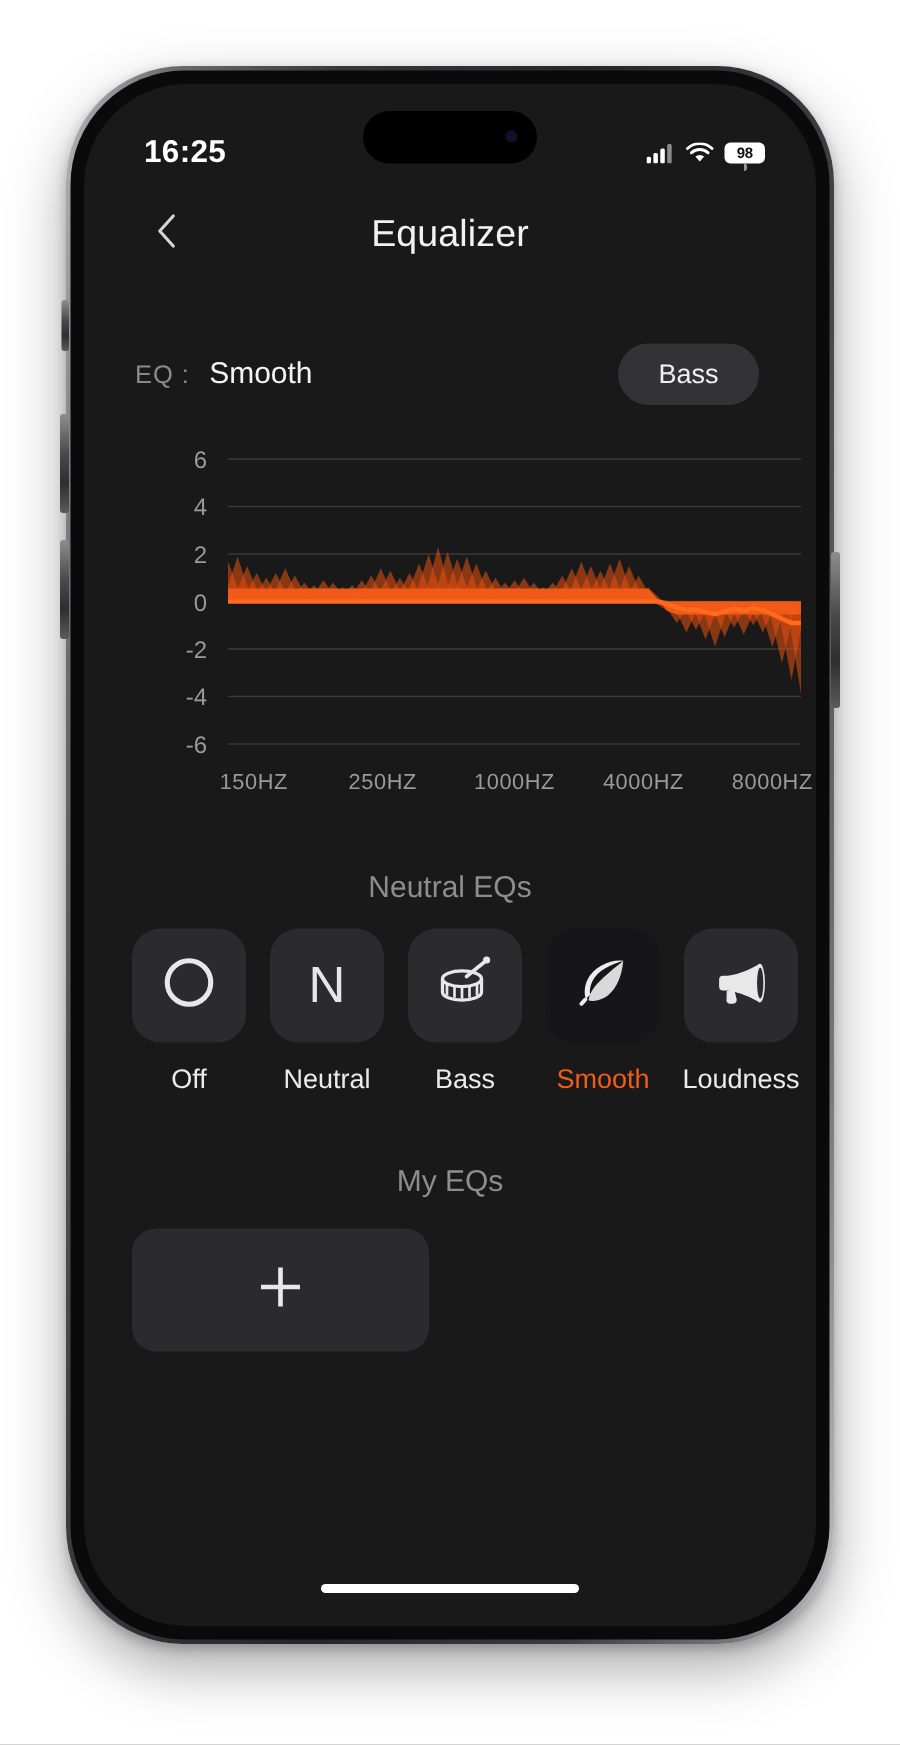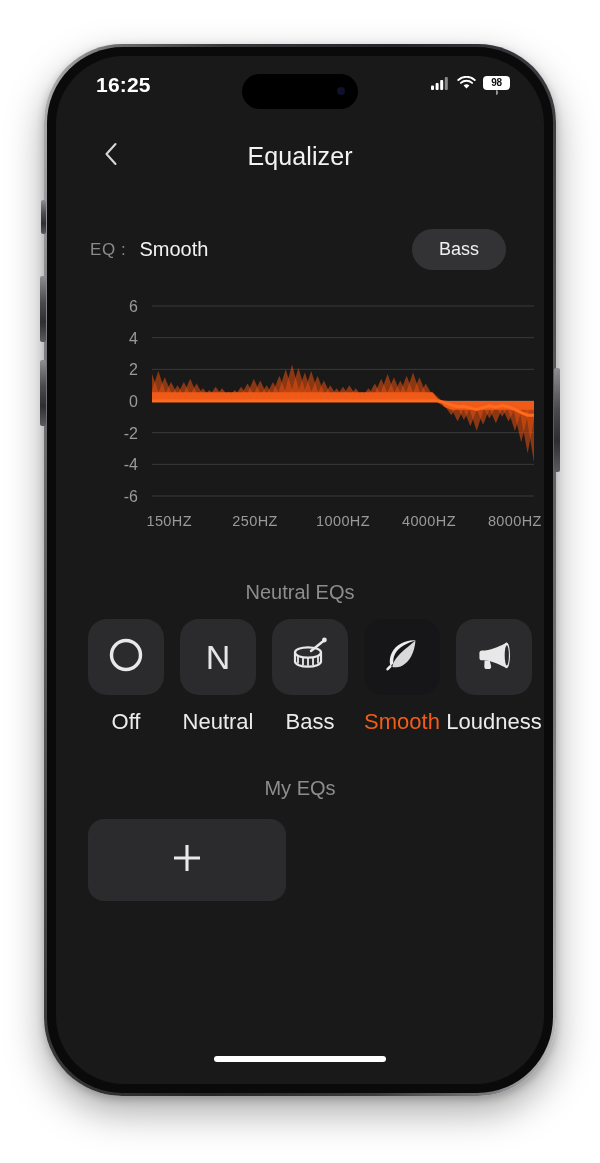--- a/index.html
+++ b/index.html
@@ -43,21 +43,21 @@
   
   .btn-side { position: absolute; background: linear-gradient(180deg,#8e8e92,#4a4a4d 40%,#2e2e31 70%,#5b5b5f); border-radius: 2px; }
   .btn-silent { left: 41px; top: 200px; width: 5px; height: 34px; }
   .btn-volup  { left: 40px; top: 276px; width: 6px; height: 66px; }
   .btn-voldn  { left: 40px; top: 360px; width: 6px; height: 66px; }
   .btn-power  { left: 554px; top: 368px; width: 6px; height: 104px; }
 
   
   .status-bar {
     position: absolute; left: 0; top: 0; width: 488px; height: 58px;
-    display: flex; align-items: center; justify-content: space-between;
+    display: flex; align-items: flex-end; justify-content: space-between;
     padding: 0 34px 0 40px;
   }
   .status-time {
     color: #fff; font-size: 21px; font-weight: 600; letter-spacing: .2px;
   }
   .status-right { display: flex; align-items: center; gap: 7px; }
   .dynamic-island {
     position: absolute; left: 50%; transform: translateX(-50%);
     top: 18px; width: 116px; height: 35px; border-radius: 20px;
     background: #000;
@@ -127,21 +127,21 @@
     display: flex; flex-direction: column; align-items: center;
     cursor: pointer;
   }
   .preset-tile {
     width: 76px; height: 76px; border-radius: 19px;
     background: #2b2b2d;
     display: flex; align-items: center; justify-content: center;
   }
   .preset.selected .preset-tile { background: #161618; }
   .preset-name {
-    margin-top: 14px; color: #ebebeb; font-size: 22px; white-space: nowrap;
+    margin-top: 14px; color: #ebebeb; font-size: 18px; white-space: nowrap;
   }
   .preset.selected .preset-name { color: #f25c19; }
   .glyph-letter { color: #e6e6e6; font-size: 34px; font-weight: 400; line-height: 1; }
 
   
   .add-card {
     position: absolute; left: 32px; top: 763px;
     width: 198px; height: 82px; border-radius: 16px;
     background: #2b2b2d;
     display: flex; align-items: center; justify-content: center;

